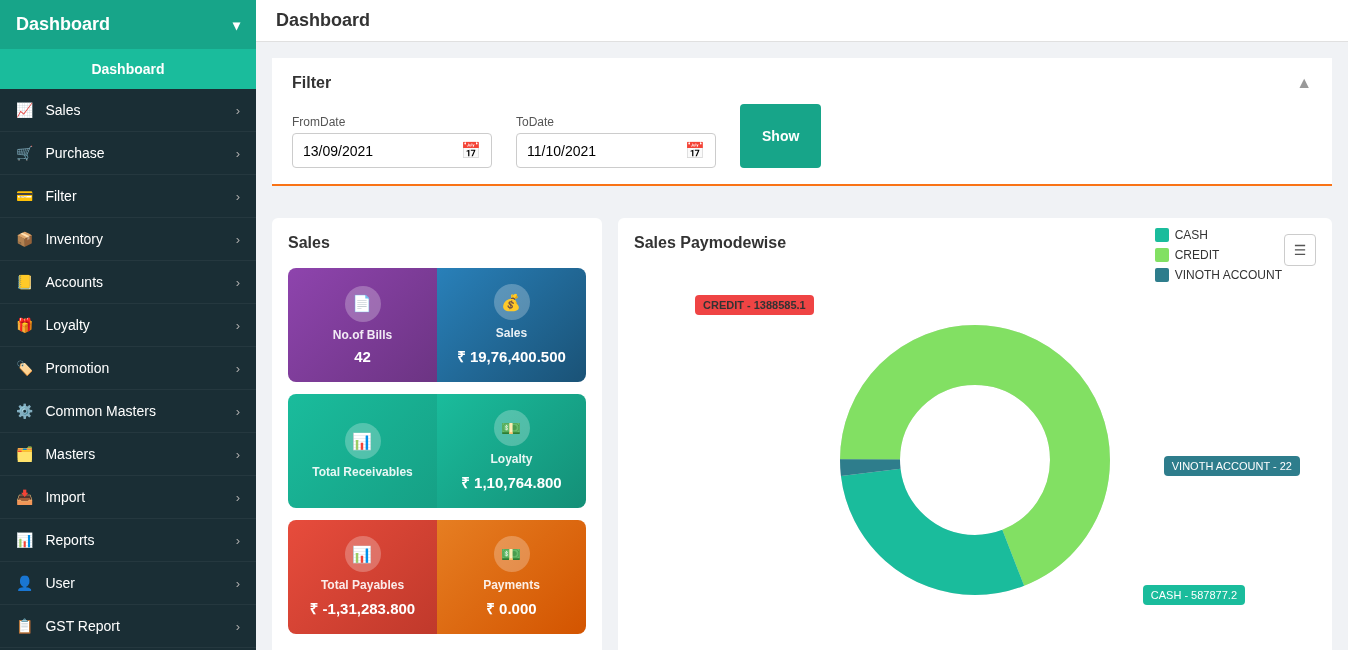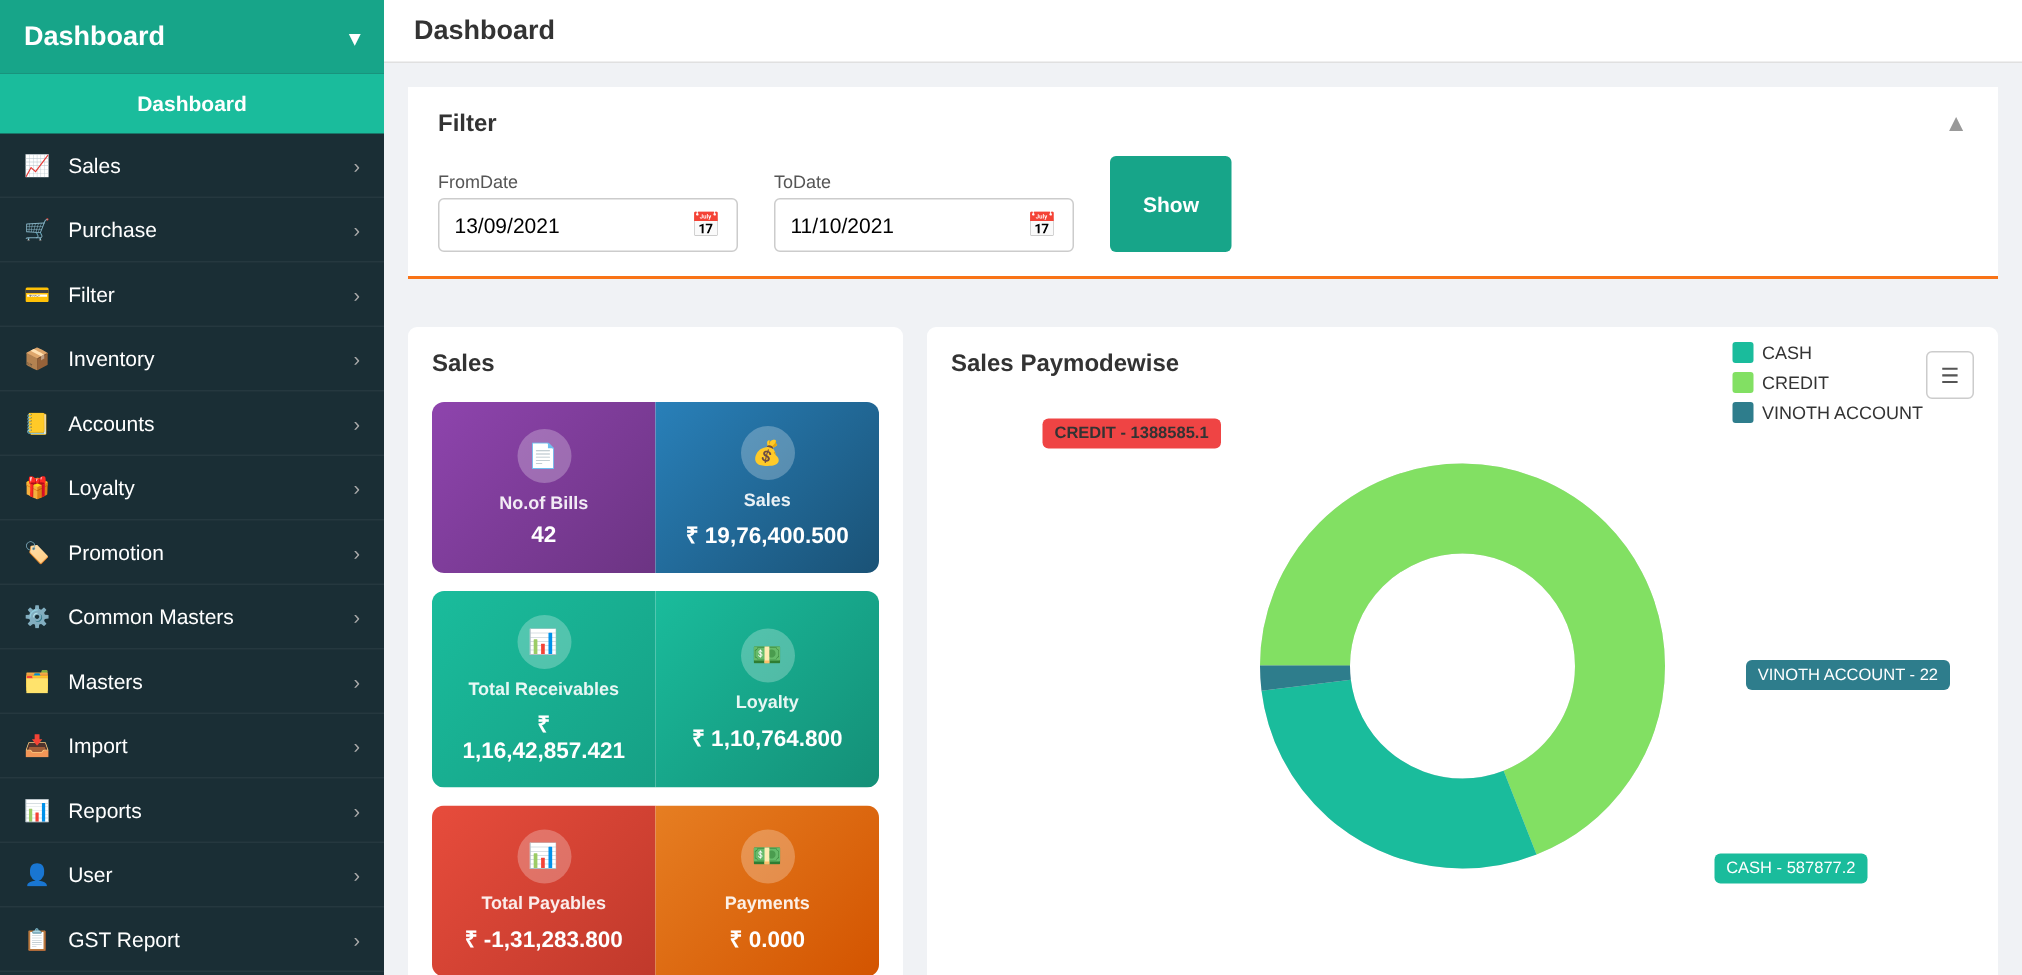--- a/index.html
+++ b/index.html
@@ -201,21 +201,21 @@
       flex: 1;
       background: #fff;
       border-radius: 6px;
       padding: 16px;
       position: relative;
     }
     .chart-panel-title {
       font-size: 16px;
       font-weight: 600;
       color: #333;
-      margin-bottom: 0;
+      margin-bottom: 16px;
     }
     .chart-menu-btn {
       position: absolute;
       top: 16px;
       right: 16px;
       width: 32px;
       height: 32px;
       border: 1px solid #ccc;
       border-radius: 4px;
       display: flex;
@@ -433,21 +433,20 @@
             <div class="stat-icon">💰</div>
             <div class="stat-label">Sales</div>
             <div class="stat-value">₹ 19,76,400.500</div>
           </div>
         </div>
 
         <div class="stat-card">
           <div class="stat-half card-teal-left">
             <div class="stat-icon">📊</div>
             <div class="stat-label">Total Receivables</div>
-            <div class="stat-value">₹ 1,16,42,857.421</div>
           </div>
           <div class="stat-half card-teal-right">
             <div class="stat-icon">💵</div>
             <div class="stat-label">Loyalty</div>
             <div class="stat-value">₹ 1,10,764.800</div>
           </div>
         </div>
 
         <div class="stat-card">
           <div class="stat-half card-pink-left">

